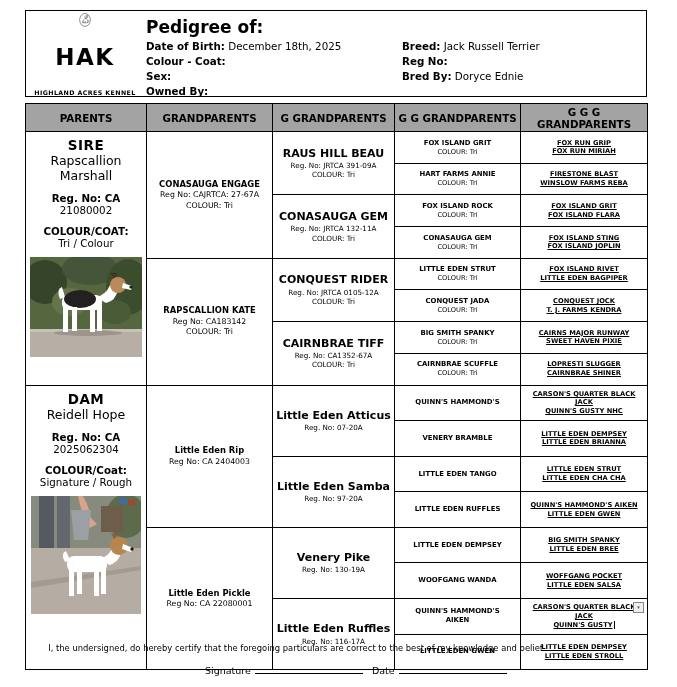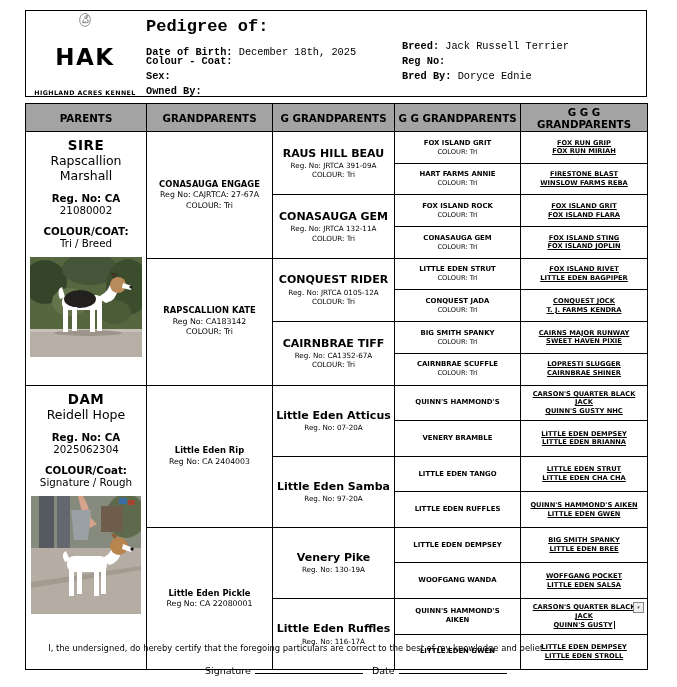--- a/index.html
+++ b/index.html
@@ -1,26 +1,26 @@
 <!DOCTYPE html>
 <html><head>
 <meta charset="utf-8">
 <style>
   html,body{margin:0;padding:0;}
   body{width:677px;height:687px;background:#fff;font-family:"DejaVu Sans","Liberation Sans",sans-serif;color:#000;position:relative;overflow:hidden;}
   .hdr-box{position:absolute;left:25px;top:10px;width:620px;height:85px;border:1.6px solid #000;display:flex;}
   .logo{width:118px;display:flex;flex-direction:column;align-items:center;justify-content:center;padding-top:2px;gap:20px;}
   .logo-abbr{font-size:23px;font-weight:bold;letter-spacing:1.5px;line-height:0.85;margin-top:1px;}
   .logo-kennel{font-size:6.3px;font-weight:bold;letter-spacing:0.4px;margin-top:1px;}
-  .hdr-main{flex:1;position:relative;font-family:Liberation Mono, monospace;}
+  .hdr-main{flex:1;position:relative;}
   .title-label{position:absolute;left:2px;top:6px;font-size:17px;font-weight:bold;}
   .title-value{position:absolute;left:138px;top:7px;font-size:16px;font-style:italic;}
   .fld{position:absolute;font-size:10.3px;white-space:nowrap;}
   .fld b{font-weight:bold;}
-  .fl0{left:2px;top:35px}.fl1{left:2px;top:44px}.fl2{left:2px;top:59px}.fl3{left:2px;top:74px}
+  .fl0{left:2px;top:29px}.fl1{left:2px;top:44px}.fl2{left:2px;top:59px}.fl3{left:2px;top:74px}
   .fr0{left:258px;top:29px}.fr1{left:258px;top:44px}.fr2{left:258px;top:59px}
   table.ped{position:absolute;left:25px;top:103px;width:622px;border-collapse:collapse;table-layout:fixed;}
   table.ped th,table.ped td{border:1px solid #000;padding:1px 2px;text-align:center;vertical-align:middle;overflow:hidden;}
   table.ped th{height:25px;font-size:10.3px;font-weight:bold;background:#a3a3a3;}
   tr.sr td{height:28.7px;}
   tr.dr td{height:32.6px;}
   .nm{font-weight:bold;display:block;}
   .g4cell .nm,.g4cell .nm2{font-size:6.7px;font-weight:bold;line-height:1.3;display:block;}
   .g3cell .nm,.g3cell .nm2{font-size:6.9px;line-height:1.3;}
   .g3cell .cl{font-size:6.7px;display:block;line-height:1.25;}
@@ -88,21 +88,21 @@
     <th>G G G GRANDPARENTS</th>
   </tr>
 
   <tr class="sr">
     <td class="pcell" rowspan="8">
       <span class="role">SIRE</span>
       <span class="pname">Rapscallion Marshall</span>
       <span class="plabel">Reg. No: CA</span>
       <span class="pval">21080002</span>
       <span class="plabel">COLOUR/COAT:</span>
-      <span class="pval">Tri / Breed</span>
+      <span class="pval">Tri / Colour</span>
       <svg class="photo" width="112" height="100" viewBox="0 0 112 100">
         <rect width="112" height="100" fill="#56673f"></rect>
         <ellipse cx="15" cy="25" rx="22" ry="22" fill="#36452a"></ellipse>
         <ellipse cx="60" cy="12" rx="28" ry="16" fill="#44553a"></ellipse>
         <ellipse cx="98" cy="30" rx="22" ry="28" fill="#3c4d2e"></ellipse>
         <ellipse cx="40" cy="45" rx="18" ry="14" fill="#64754c"></ellipse>
         <ellipse cx="85" cy="55" rx="16" ry="12" fill="#4a5b38"></ellipse>
         <rect y="72" width="112" height="28" fill="#b7afa6"></rect>
         <rect y="72" width="112" height="3" fill="#c8c1b8"></rect>
         <ellipse cx="58" cy="76" rx="34" ry="3" fill="#9d958b"></ellipse>

